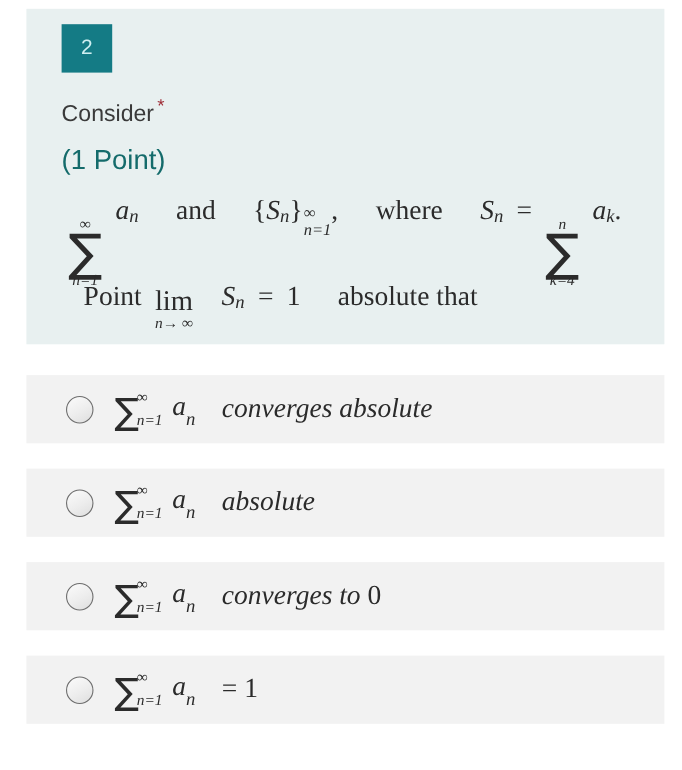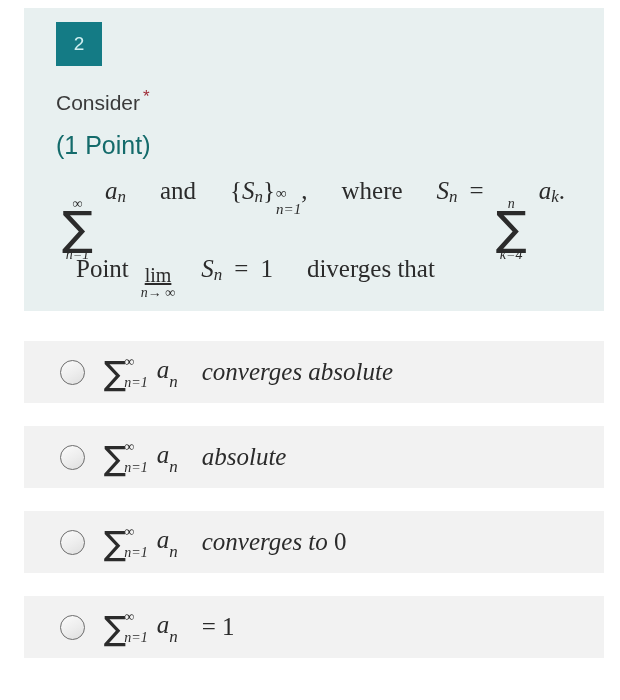--- a/index.html
+++ b/index.html
@@ -151,21 +151,21 @@
   
   .limop {
     display: inline-flex;
     flex-direction: column;
     align-items: center;
     line-height: 1;
     vertical-align: middle;
     position: relative;
     top: 5px;
   }
-  .limop .lim-word { font-size: 20px; line-height: 1; text-decoration: underline; }
+  .limop .lim-word { font-size: 26px; line-height: 1; }
   .limop .lim-under { font-size: 14px; font-style: italic; line-height: 1; margin-top: 1px; }
 
   
   .options {
     position: absolute;
     left: 24px;
     top: 341px;
     width: 580px;
   }
   .option-row {
@@ -308,21 +308,21 @@
         <span class="gap-md"></span>
         <span class="ital">S</span>
           <span class="sub">n</span>
 
         <span class="gap-sm"></span>
         <span>=</span>
         <span class="gap-sm"></span>
         <span>1</span>
 
         <span class="gap-lg"></span>
-        <span>diverges that</span>
+        <span>absolute that</span>
       </div>
 
     </div>
   </div>
 
   <div class="options">
 
     <div class="option-row">
       <div class="radio"></div>
       <div class="option-math">

